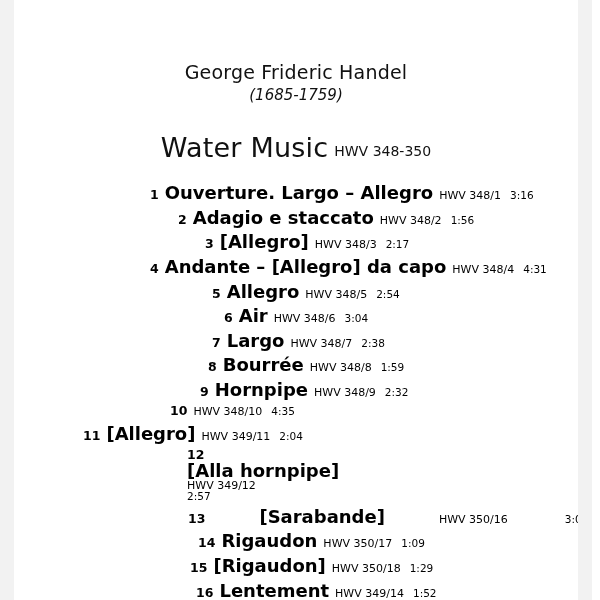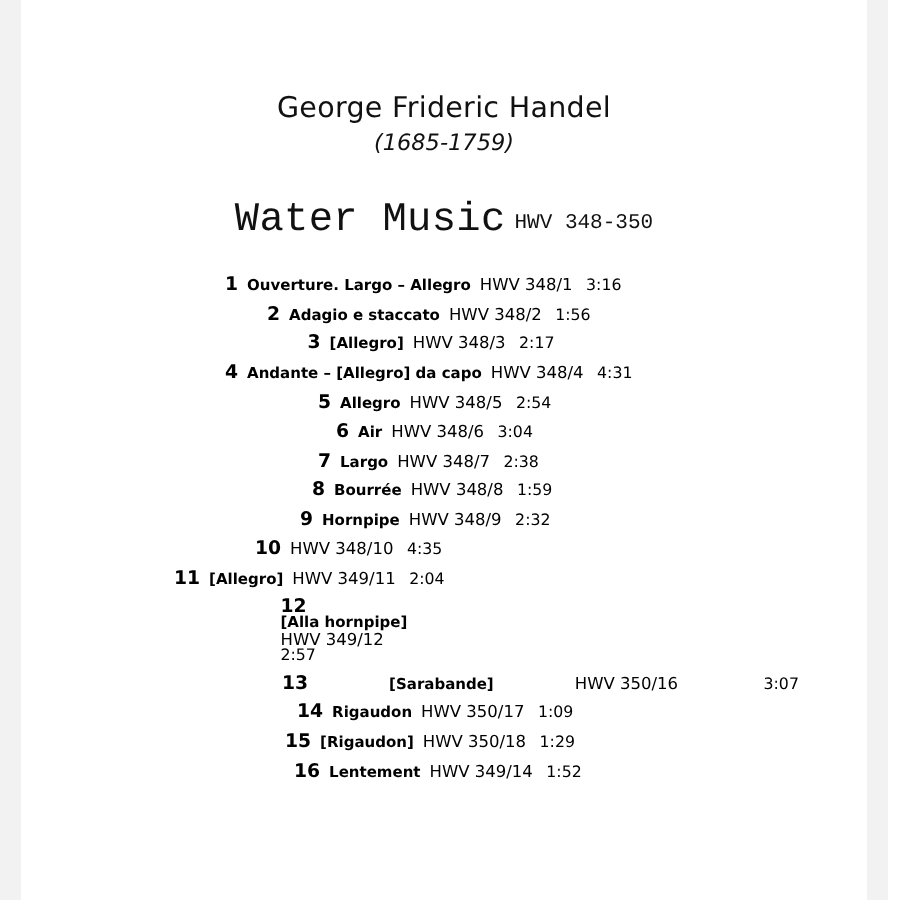--- a/index.html
+++ b/index.html
@@ -48,21 +48,20 @@
     font-style: italic;
   }
 
   .work-title-row {
     margin-top: 28px;
     text-align: center;
     display: flex;
     justify-content: center;
     align-items: baseline;
     gap: 6px;
-    font-family: Liberation Mono, monospace;
   }
   .work-title {
     font-size: 27px;
     color: #111;
     letter-spacing: 0.2px;
   }
   .work-catalog {
     font-size: 14px;
     color: #111;
     position: relative;
@@ -85,21 +84,21 @@
   .track .num {
     font-weight: bold;
     text-align: right;
     font-size: 12.5px;
     color: #000;
   }
   .track .title {
     font-weight: bold;
     margin-left: 6px;
     color: #000;
-    font-size: 10px;
+    font-size: 18px;
   }
   .track .hwv {
     margin-left: 6px;
     font-weight: normal;
     color: #000;
     font-size: 11px;
   }
   .track .dur {
     margin-left: 9px;
     font-weight: normal;
@@ -178,21 +177,21 @@
         <span class="num">9</span>
         <span class="title">Hornpipe</span>
         <span class="hwv">HWV 348/9</span>
         <span class="dur">2:32</span>
       </div>
       <div class="track" style="padding-left: 170px;">
         <span class="num">10</span>
         <span class="hwv">HWV 348/10</span>
         <span class="dur">4:35</span>
       </div>
-      <div class="track" style="padding-left: 116px;">
+      <div class="track" style="padding-left: 83px;">
         <span class="num">11</span>
         <span class="title">[Allegro]</span>
         <span class="hwv">HWV 349/11</span>
         <span class="dur">2:04</span>
       </div>
       <div class="track" style="padding-left: 178px; flex-direction: column;">
         <span class="num">12</span>
         <span class="title">[Alla hornpipe]</span>
         <span class="hwv">HWV 349/12</span>
         <span class="dur">2:57</span>

